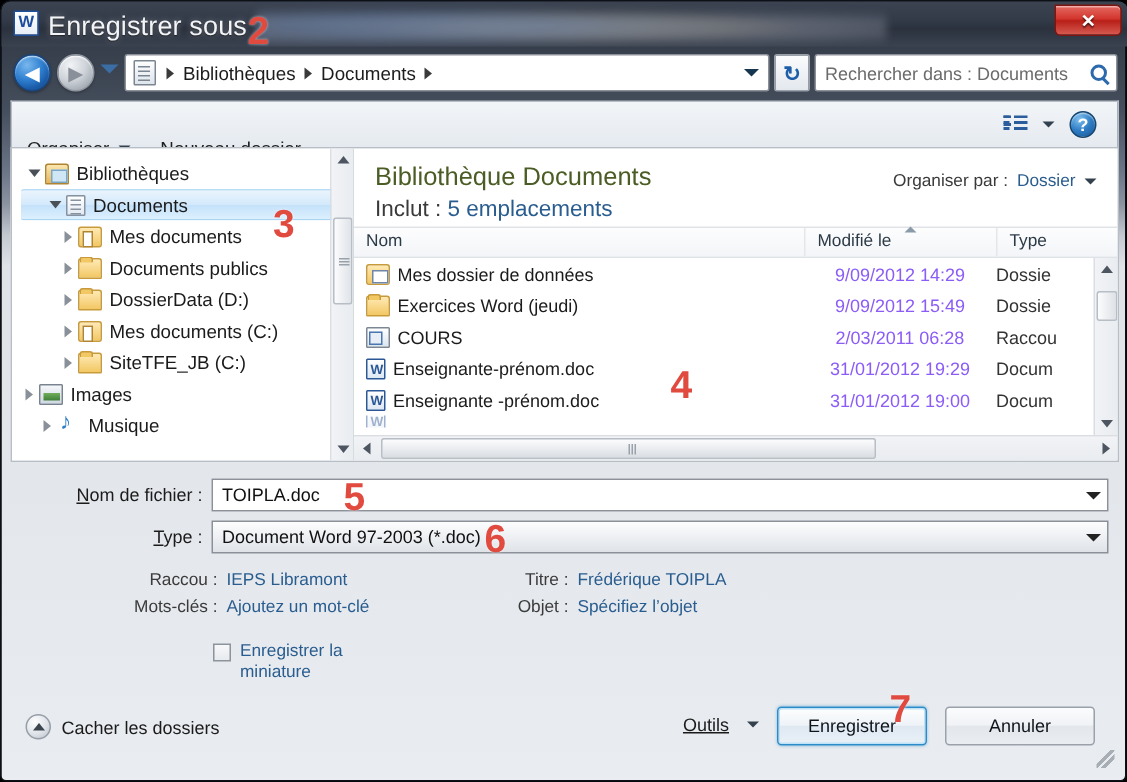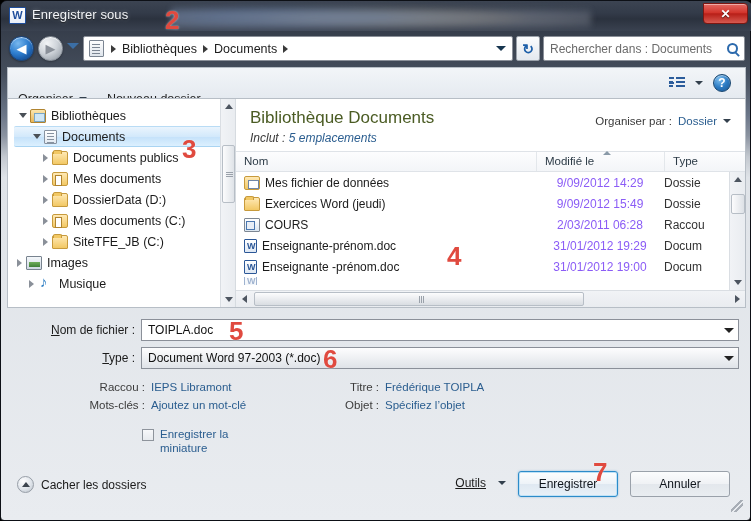--- a/index.html
+++ b/index.html
@@ -37,21 +37,21 @@
   }
   .word-icon {
     position:absolute; left:8px; top:6px; width:17px; height:17px;
     background: linear-gradient(180deg,#fff 0%,#e8eef7 100%);
     border:1px solid #1f4e9c; border-radius:1px;
     display:flex; align-items:center; justify-content:center;
     font-size:11px; font-weight:bold; color:#1f4e9c; line-height:1;
   }
   .tb-title {
     position:absolute; left:31px; top:6px;
-    font-size:13px; color:#f2f4f7; letter-spacing:.1px;
+    font-size:18px; color:#f2f4f7; letter-spacing:.1px;
     text-shadow: 0 0 4px rgba(255,255,255,.35), 0 1px 1px rgba(0,0,0,.7);
     white-space:nowrap;
   }
   .closebtn {
     position:absolute; right:4px; top:2px; width:45px; height:21px;
     border-radius: 0 4px 4px 4px;
     background: linear-gradient(180deg,#e46a63 0%, #d2352c 45%, #b81f18 52%, #d65a50 100%);
     border:1px solid #7d1611;
     display:flex; align-items:center; justify-content:center;
     color:#fff; font-size:12px; font-weight:bold;
@@ -220,21 +220,21 @@
   .ar-dn{width:0;height:0;border-left:4px solid transparent;border-right:4px solid transparent;border-top:5px solid #4d5560;}
   .sb-thumb{
     position:absolute; left:1px; width:13px; height:58px; top:46px;
     background:linear-gradient(90deg,#fcfcfd,#dfe3e8); border:1px solid #b7bec6; border-radius:2px;
   }
   .sb-thumb:after{content:"";position:absolute;left:3px;top:26px;width:7px;height:1px;background:#9aa1aa;box-shadow:0 2px 0 #9aa1aa,0 4px 0 #9aa1aa;}
   
   .filepane { flex:1; position:relative; background:#fff; overflow:hidden; }
   .lib-head { padding:9px 0 0 14px; }
   .lib-title { font-size:17px; color:#4b5c24; }
-  .lib-sub { font-size:12px; color:#3a3a3a; margin-top:3px;font-style:italic; }
+  .lib-sub { font-size:15px; color:#3a3a3a; margin-top:3px; }
   .lib-sub .lnk { color:#2a5d8f; }
   .organize {
     position:absolute; right:14px; top:16px; font-size:11.5px; color:#3a3a3a;
     display:flex; align-items:center; gap:6px;
   }
   .organize .val { color:#2a5d8f; }
   .colhead {
     position:absolute; left:0; top:52px; width:100%; height:21px;
     border-top:1px solid #dfe3e8; border-bottom:1px solid #dfe3e8;
     background:linear-gradient(180deg,#fdfdfe,#f3f5f8);
@@ -404,30 +404,30 @@
               <span class="tri-open"></span>
             </span>
           <span class="ic ic-doc"></span>
           <span>Documents</span>
         </div>
 
         <div class="trow" style="padding-left:30px">
           <span class="tw">
               <span class="tri"></span>
             </span>
+          <span class="ic ic-foldd"></span>
+          <span>Mes documents</span>
+        </div>
+
+        <div class="trow" style="padding-left:30px">
+          <span class="tw">
+              <span class="tri"></span>
+            </span>
           <span class="ic ic-fold"></span>
           <span>Documents publics</span>
-        </div>
-
-        <div class="trow" style="padding-left:30px">
-          <span class="tw">
-              <span class="tri"></span>
-            </span>
-          <span class="ic ic-foldd"></span>
-          <span>Mes documents</span>
         </div>
 
         <div class="trow" style="padding-left:30px">
           <span class="tw">
               <span class="tri"></span>
             </span>
           <span class="ic ic-fold"></span>
           <span>DossierData (D:)</span>
         </div>
 
@@ -496,21 +496,21 @@
           <span>Modifié le</span>
           <span class="sortmark"></span>
         </div>
         <div class="ch c3">Type</div>
       </div>
 
       <div class="rows">
         <div class="frow">
           <span class="fname">
               <span class="ic ic-src"></span>
-              <span>Mes fichier de données</span>
+              <span>Mes dossier de données</span>
             </span>
           <span class="fdate">9/09/2012 14:29</span>
           <span class="ftype">Dossie</span>
         </div>
         <div class="frow">
           <span class="fname">
               <span class="ic ic-fold"></span>
               <span>Exercices Word (jeudi)</span>
             </span>
           <span class="fdate">9/09/2012 15:49</span>

